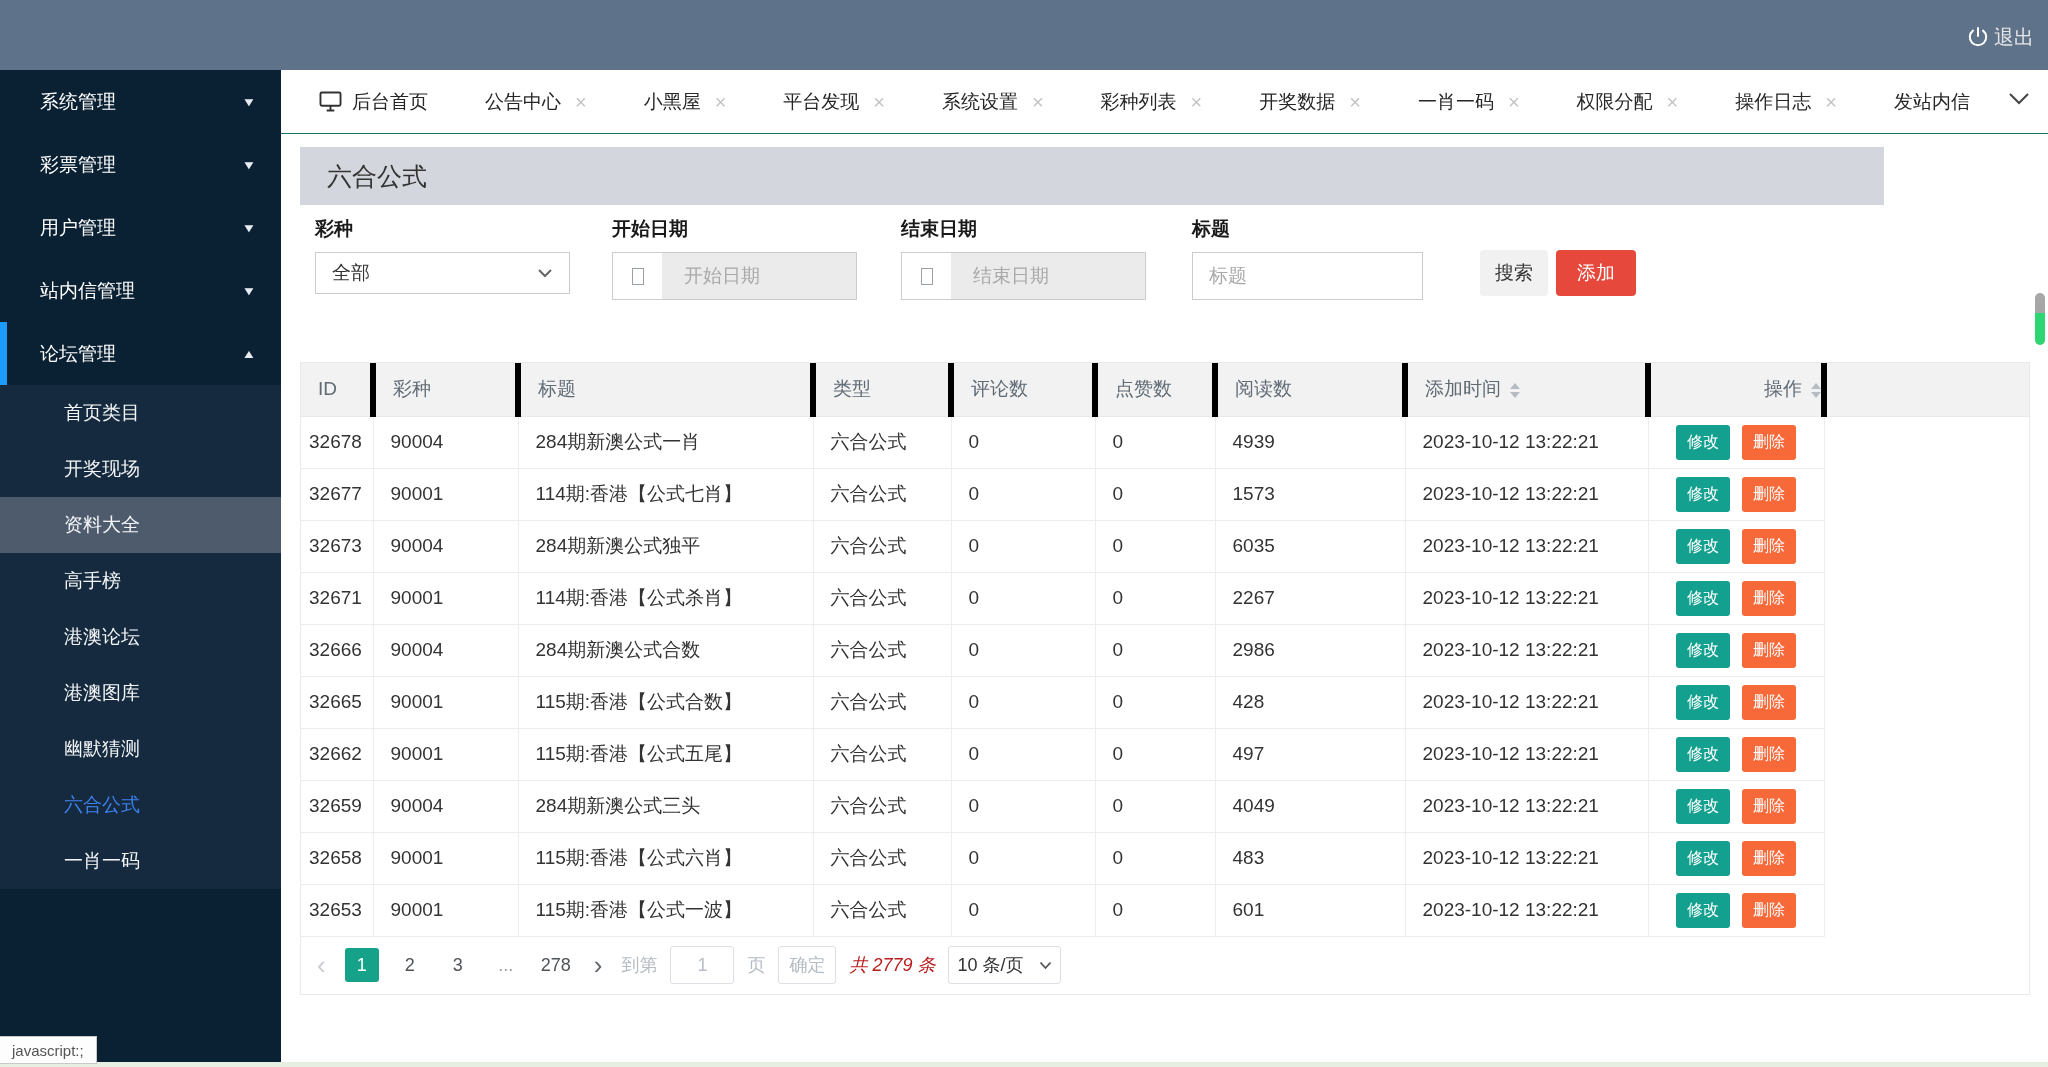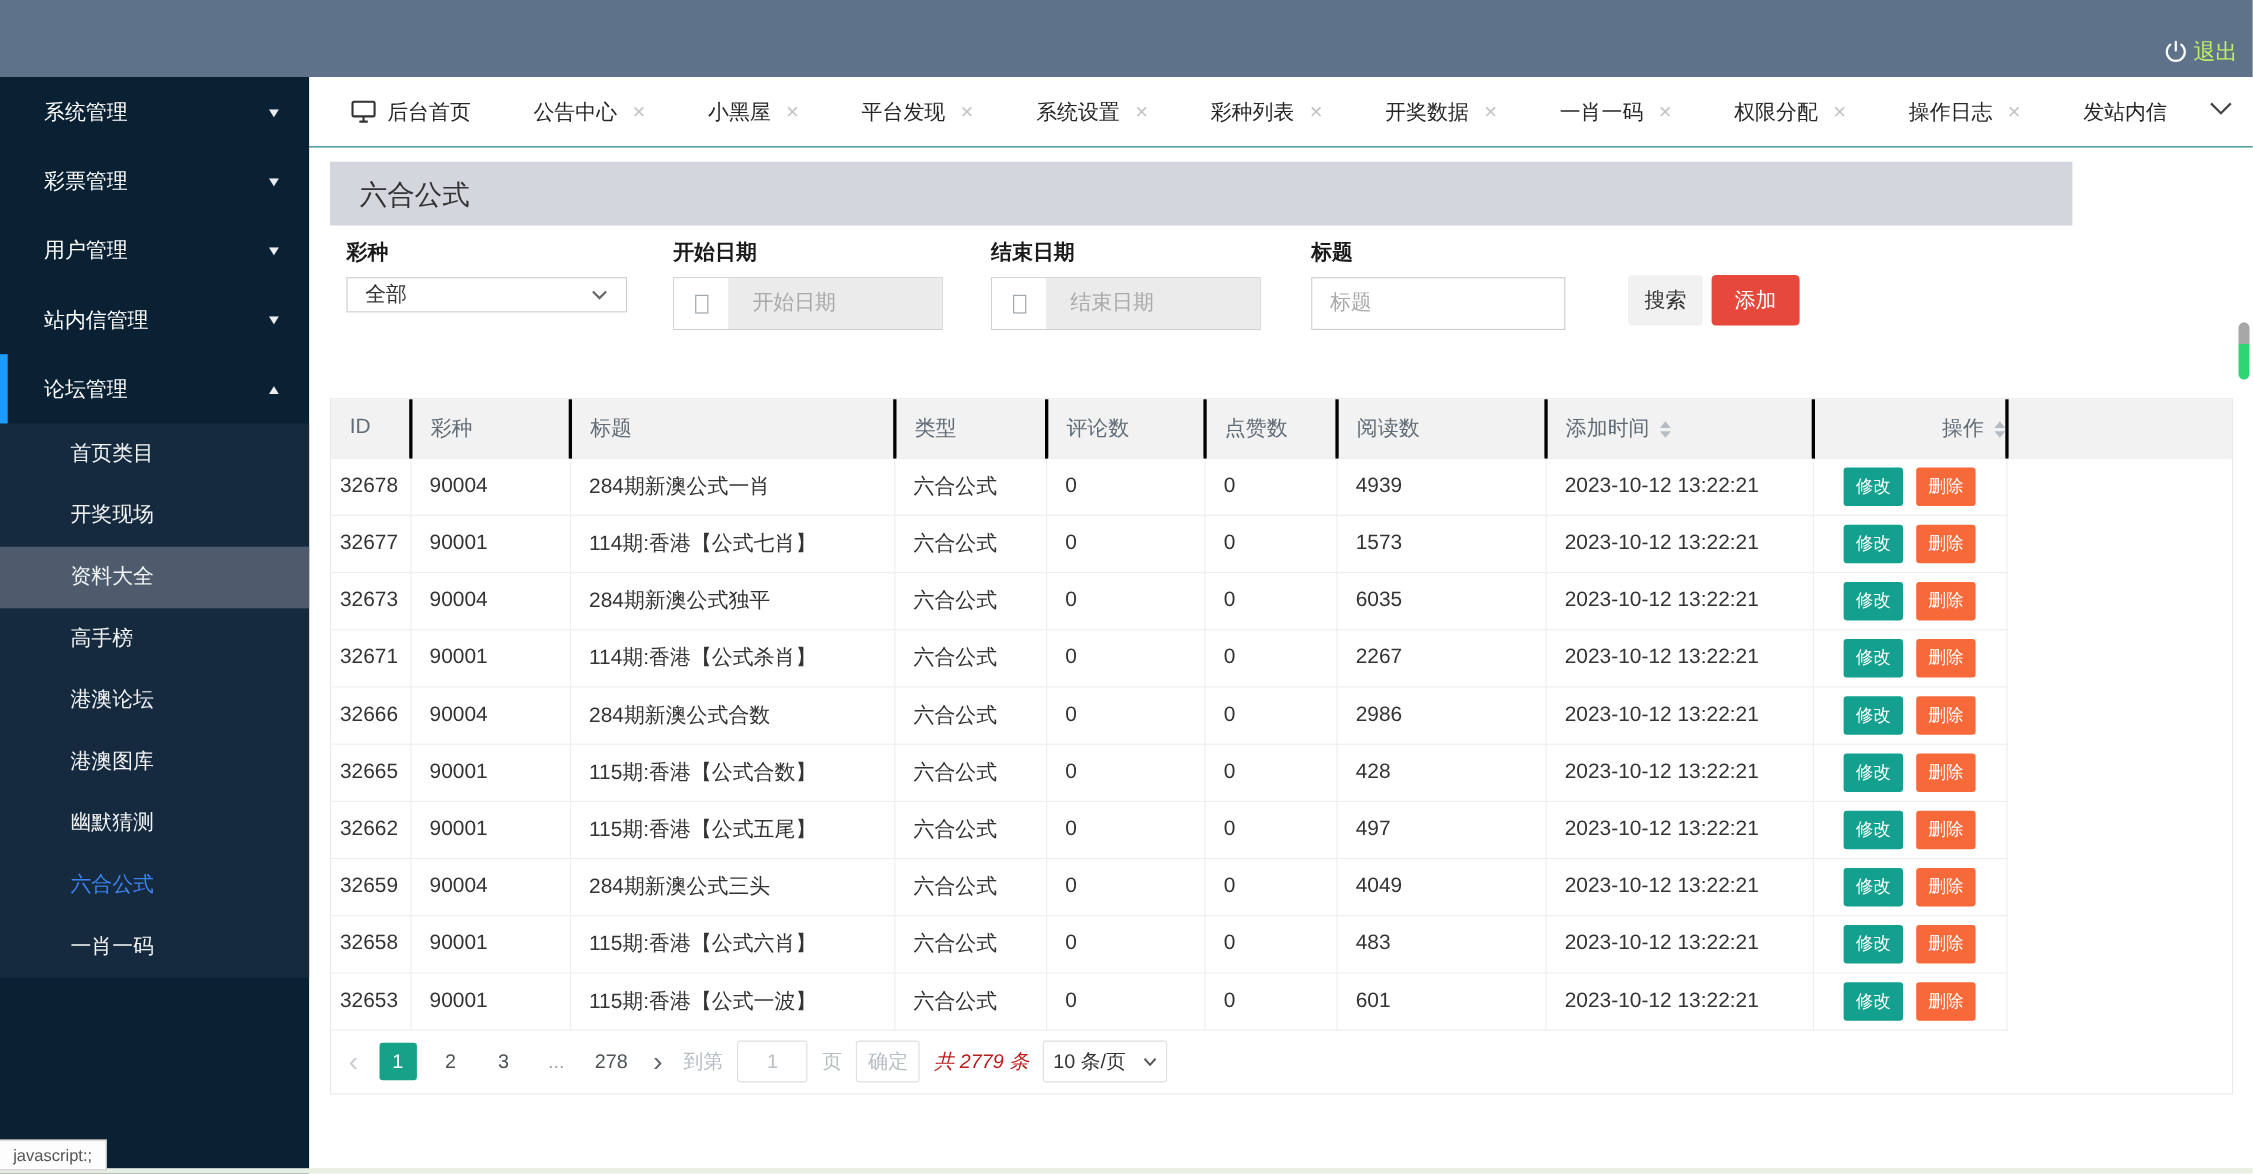--- a/index.html
+++ b/index.html
@@ -5,22 +5,22 @@
   * { margin:0; padding:0; box-sizing:border-box; }
   html,body { width:2048px; height:1067px; }
   body {
     position:relative; overflow:hidden; background:#fff;
     font-family:"Liberation Sans","DejaVu Sans",sans-serif;
   }
   
   .topbar { position:absolute; left:0; top:0; width:2048px; height:70px; background:#5e7289; z-index:5; }
   .topbar-title { position:absolute; left:22px; top:0; height:70px; line-height:70px;
     color:#fff; font-size:28px; font-weight:bold; letter-spacing:1px; }
-  .logout { position:absolute; right:14px; top:12px; height:70px; display:flex; align-items:center;
-    gap:4px; color:#bef264; font-size:20px; cursor:pointer; }
+  .logout { position:absolute; right:14px; top:2px; height:70px; display:flex; align-items:center;
+    gap:4px; color:#e5e5e5; font-size:20px; cursor:pointer; }
   
   .sidebar { position:absolute; left:0; top:70px; width:281px; bottom:0; background:#0a2033; z-index:4; }
   .side-item { position:relative; height:63px; display:flex; align-items:center;
     padding:0 26px 0 40px; color:#fff; font-size:19px; cursor:pointer; }
   .side-label { flex:1; }
   .side-arrow { font-size:12px; color:#e9edf2; transform:scaleX(1.25); }
   .side-active-bar { position:absolute; left:0; top:0; width:7px; height:100%; background:#1e9bff; }
   .side-sub { background:#152a3e; padding:0; }
   .sub-item { height:56px; line-height:56px; padding-left:64px; color:#f2f4f6;
     font-size:19px; cursor:pointer; }
@@ -38,21 +38,21 @@
   
   .content { position:absolute; left:281px; top:134px; right:0; bottom:0; background:#fff; }
   .panel-header { position:absolute; left:19px; top:13px; width:1584px; height:58px;
     background:#d3d6dc; display:flex; align-items:center; padding-left:27px;
     font-size:25px; color:#333; }
   
   .filter-group { position:absolute; top:82px; }
   .filter-label { font-size:19px; font-weight:bold; color:#1a1a1a; }
   .filter-control { margin-top:10px; height:48px; }
   .g1 { left:34px; }  .g2 { left:331px; } .g3 { left:620px; } .g4 { left:911px; }
-  .select-box { width:255px; height:32px; border:1px solid #ccc; background:#fff;
+  .select-box { width:255px; height:42px; border:1px solid #ccc; background:#fff;
     display:flex; align-items:center; justify-content:space-between;
     padding:0 16px; font-size:19px; color:#333; cursor:pointer; }
   .date-group { width:245px; height:48px; border:1px solid #ccc; display:flex; background:#fff; }
   .date-icon-box { width:49px; display:flex; align-items:center; justify-content:center; background:#fff; }
   .tofu { display:inline-block; width:12px; height:17px; border:1.5px solid #9aa0a6; }
   .date-input { flex:1; border:none; outline:none; background:#ebebeb; padding-left:22px;
     font-size:19px; color:#555; min-width:0; }
   .date-input::placeholder { color:#a9a9a9; }
   .text-input { width:231px; height:48px; border:1px solid #ccc; outline:none;
     padding-left:16px; font-size:19px; color:#555; background:#fff; }
@@ -61,21 +61,21 @@
     background:#f1f1f1; border:none; border-radius:4px; font-size:19px; color:#333;
     font-family:inherit; cursor:pointer; }
   .btn-add { position:absolute; left:1275px; top:116px; width:80px; height:46px;
     background:#e6493c; border:none; border-radius:4px; font-size:19px; color:#fff;
     font-family:inherit; cursor:pointer; }
   
   .table-wrap { position:absolute; left:19px; top:228px; width:1730px;
     border:1px solid #e7e9eb; background:#fff; }
   table { width:100%; border-collapse:collapse; table-layout:fixed; }
   th { height:53px; background:#f2f2f2; font-weight:normal; font-size:19px; color:#606b76;
-    text-align:left; padding-left:17px; border-right:3px solid #000000; border-bottom:1px solid #e7e9ec; }
+    text-align:left; padding-left:17px; border-right:6px solid #000000; border-bottom:1px solid #e7e9ec; }
   th.center { text-align:right; padding-left:0; }
   td { height:52px; font-size:19px; color:#333; padding-left:17px;
     border-right:1px solid #ededed; border-bottom:1px solid #ededed; }
   td.cell-id { padding-left:8px;margin-left:21px; }
   th.filler, td.filler { border-right:none; border-bottom:none; background:#fff; padding:0; }
   th.filler { background:#f2f2f2; border-bottom:1px solid #e7e9ec; }
   td.cell-actions { text-align:center; padding:0; }
   .btn-edit, .btn-delete { border:none; border-radius:3px; color:#fff; font-size:16px;
     padding:7px 11px; margin:0 6px; font-family:inherit; cursor:pointer; }
   .btn-edit { background:#13a08e; }

